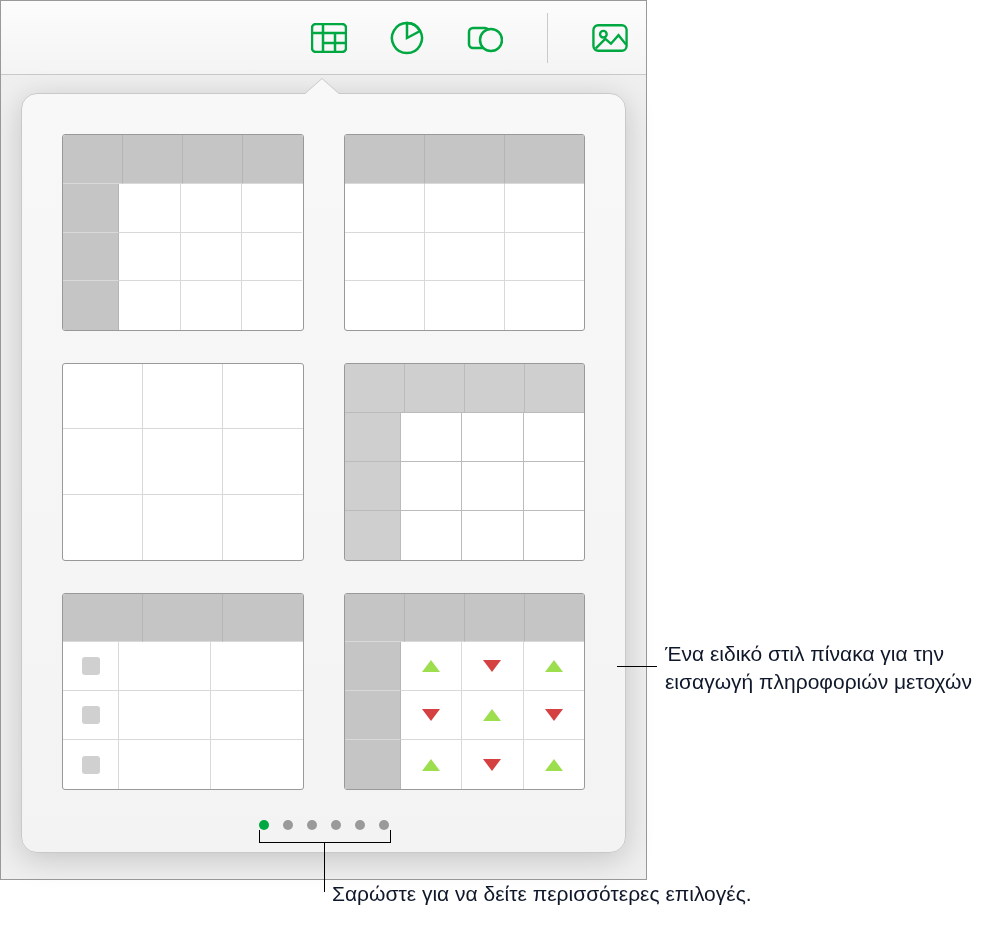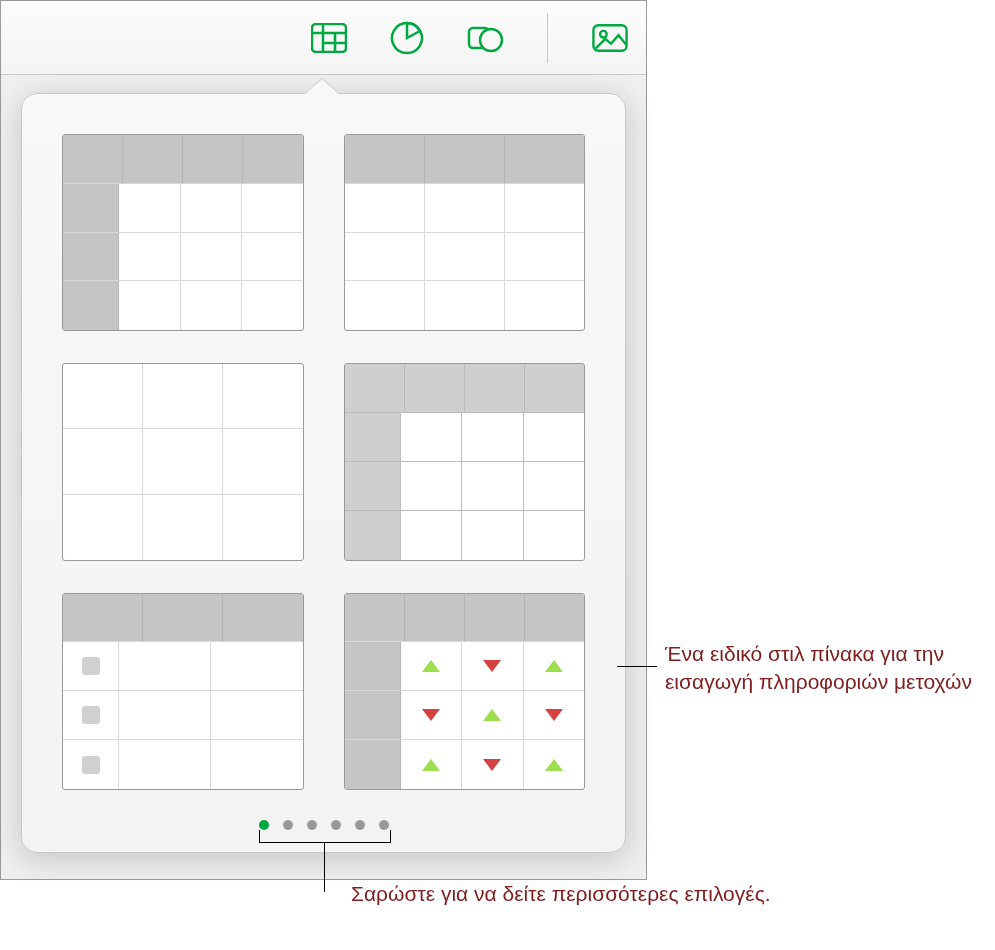--- a/index.html
+++ b/index.html
@@ -116,21 +116,21 @@
     bottom:22px; left:0; right:0;
     display:flex; justify-content:center; gap:14px;
   }
   .dot { width:10px; height:10px; border-radius:50%; background:#9a9a9a;}
   .dot.active{ background:var(--green);}
   
   .callout {
     position:absolute;
     font-size:21px;
     line-height:1.35;
-    color:#7f1d1d;
+    color:#0f172a;
   }
   .callout-line {
     position:absolute;
     background:#000;
   }
   .bracket {
     position:absolute;
     border:1px solid #000;
     border-top:none;
     height:12px;
@@ -335,13 +335,13 @@
       </div>
     </div>
   </div>
 </div>
 
 <div class="callout-line" style="left:617px; top:666px; width:40px; height:1px;"></div>
 <div class="callout" style="left:665px; top:640px; width:320px;">Ένα ειδικό στιλ πίνακα για την εισαγωγή πληροφοριών μετοχών</div>
 
 <div class="bracket" style="left:259px; top:830px; width:130px;"></div>
 <div class="callout-line" style="left:324px; top:842px; width:1px; height:50px;"></div>
-<div class="callout" style="left:351px; top:880px; width:420px;">Σαρώστε για να δείτε περισσότερες επιλογές.</div>
+<div class="callout" style="left:332px; top:880px; width:420px;">Σαρώστε για να δείτε περισσότερες επιλογές.</div>
 
 </body></html>

